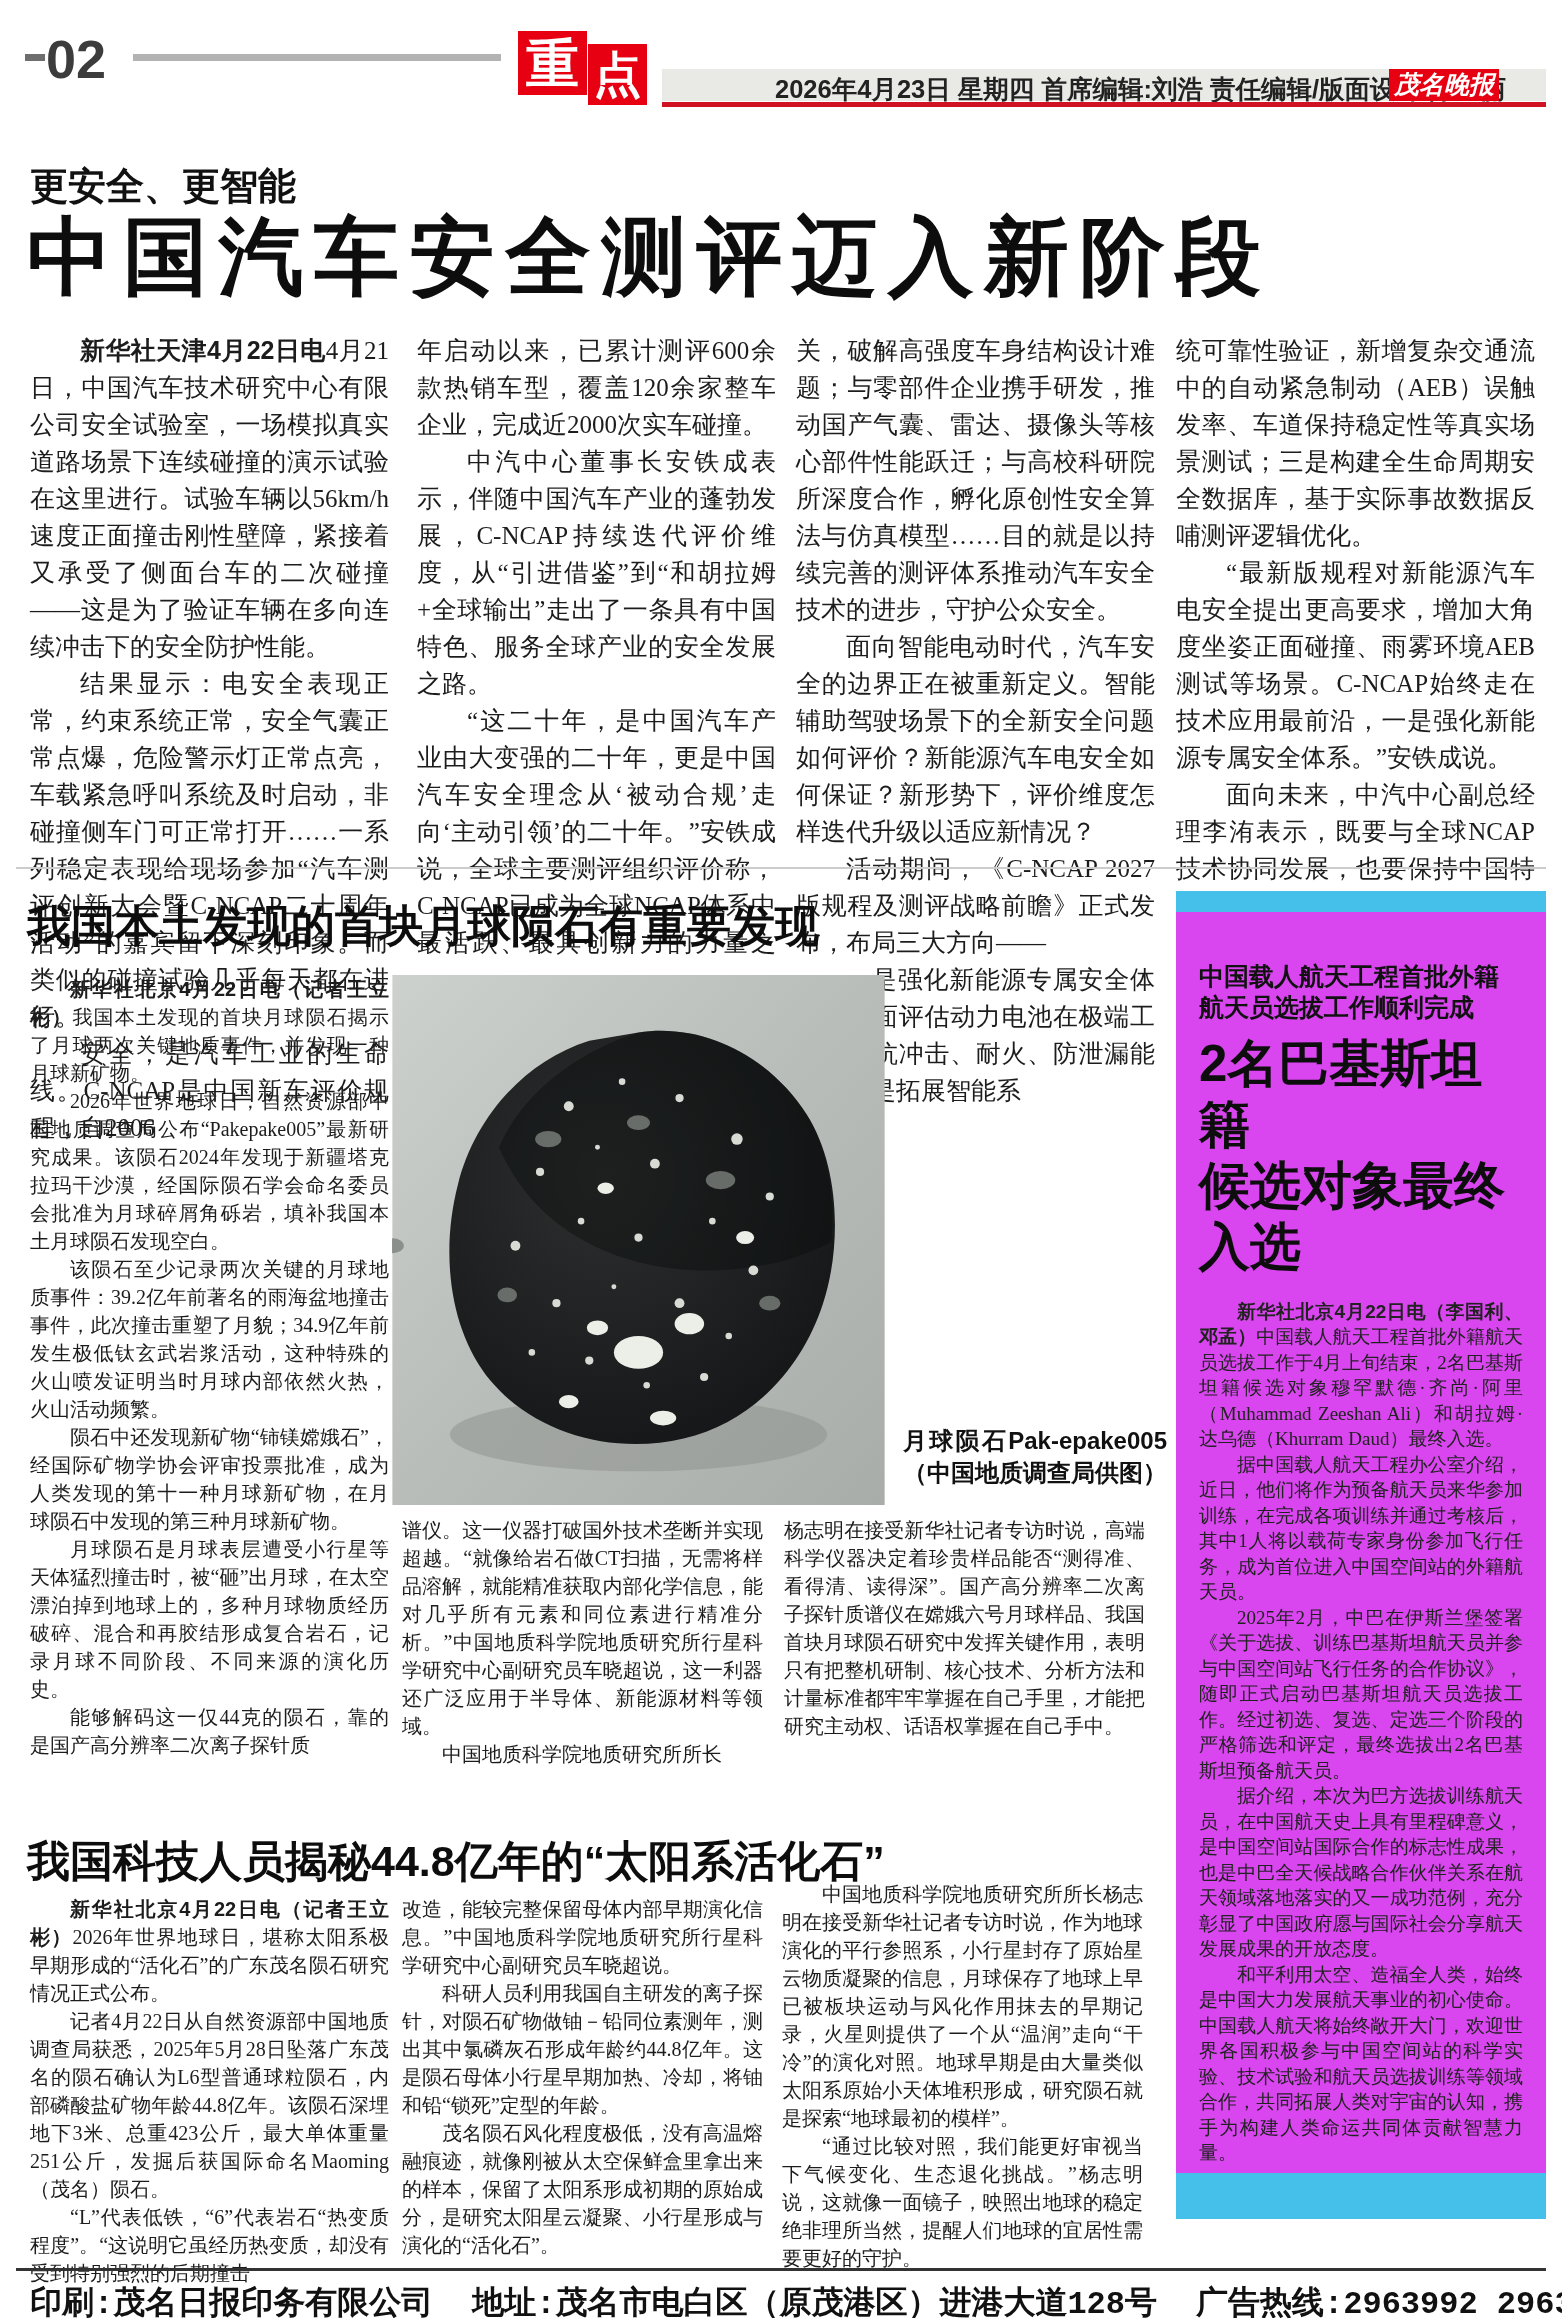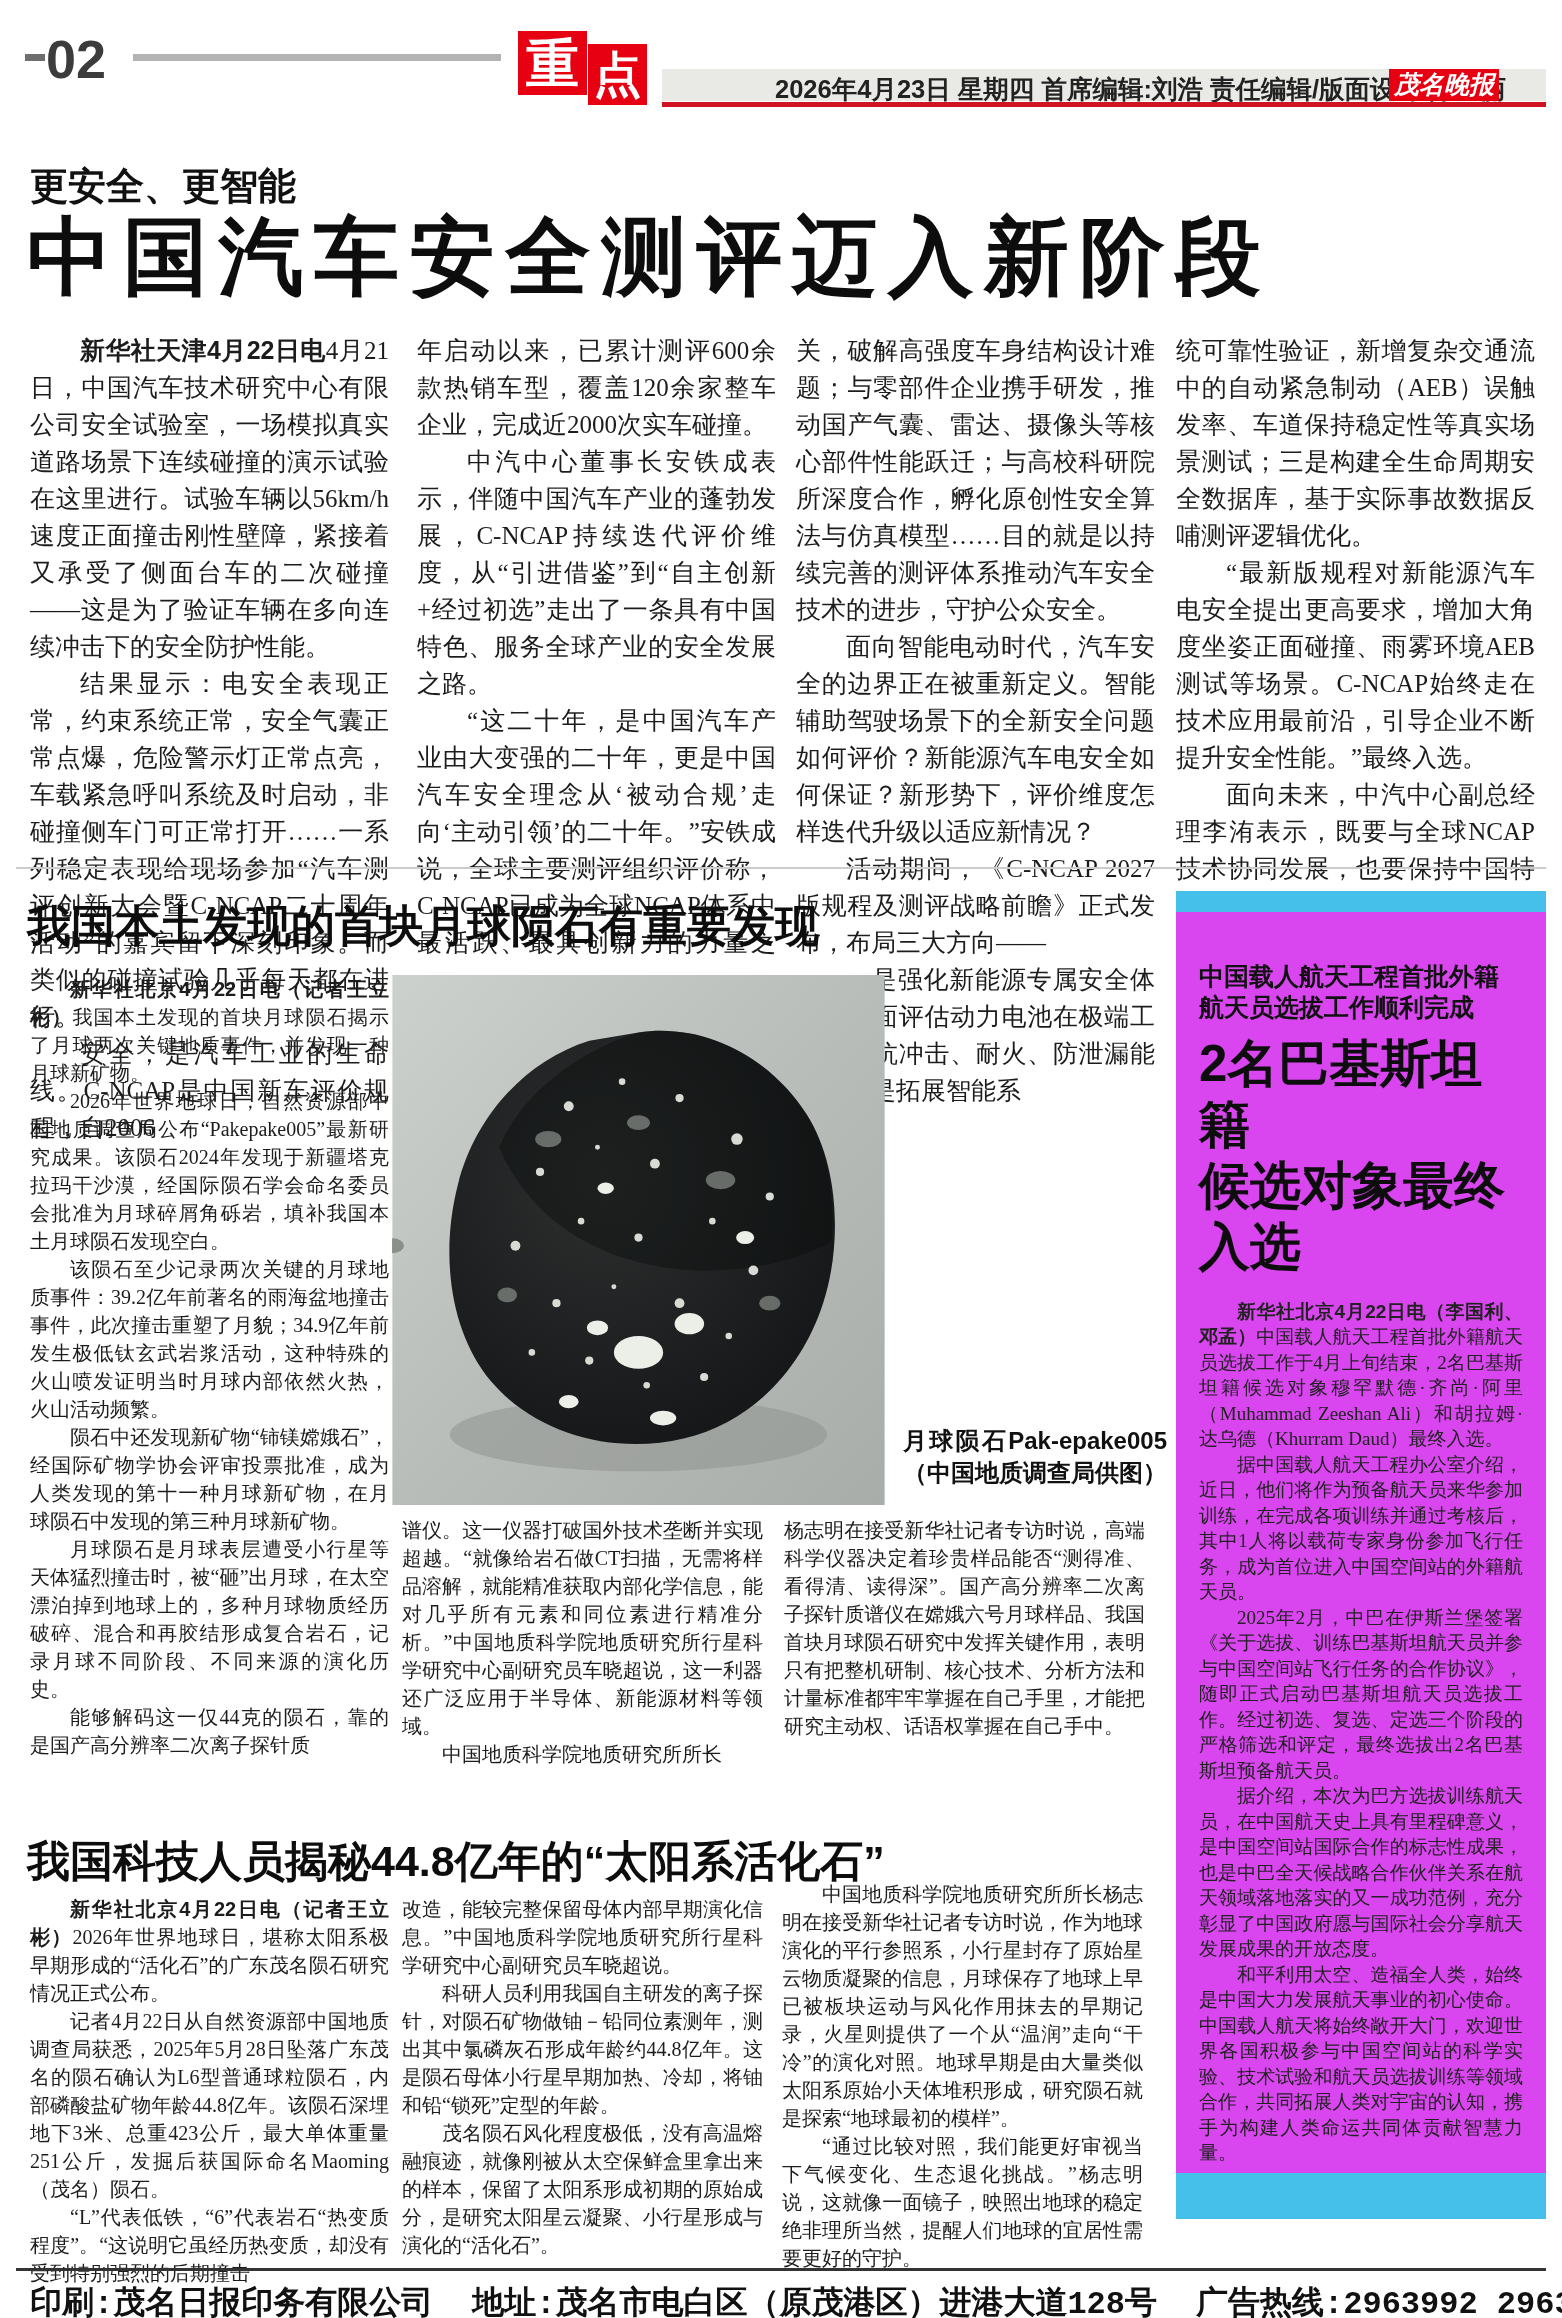--- a/index.html
+++ b/index.html
@@ -74,34 +74,34 @@
   <div class="kicker sans">更安全、更智能</div>
   <div class="headline1 sans">中国汽车安全测评迈入新阶段</div>
 
   <div class="col body-main" style="left:30px;top:332px;width:359px;height:517px;">
     <p class="para"><b class="lead">新华社天津4月22日电</b><span>4月21日，中国汽车技术研究中心有限公司安全试验室，一场模拟真实道路场景下连续碰撞的演示试验在这里进行。试验车辆以56km/h速度正面撞击刚性壁障，紧接着又承受了侧面台车的二次碰撞——这是为了验证车辆在多向连续冲击下的安全防护性能。</span></p>
     <p class="para"><span>结果显示：电安全表现正常，约束系统正常，安全气囊正常点爆，危险警示灯正常点亮，车载紧急呼叫系统及时启动，非碰撞侧车门可正常打开……一系列稳定表现给现场参加“汽车测评创新大会暨C-NCAP二十周年活动”的嘉宾留下深刻印象。而类似的碰撞试验几乎每天都在进行。</span></p>
     <p class="para"><span>安全，是汽车工业的生命线。C-NCAP是中国新车评价规程，自2006</span></p>
   </div>
   <div class="col body-main" style="left:417px;top:332px;width:359px;height:517px;">
     <p class="cont"><span>年启动以来，已累计测评600余款热销车型，覆盖120余家整车企业，完成近2000次实车碰撞。</span></p>
-    <p class="para"><span>中汽中心董事长安铁成表示，伴随中国汽车产业的蓬勃发展，C-NCAP持续迭代评价维度，从“引进借鉴”到“自主创新+经过初选”走出了一条具有中国特色、服务全球产业的安全发展之路。</span></p>
+    <p class="para"><span>中汽中心董事长安铁成表示，伴随中国汽车产业的蓬勃发展，C-NCAP持续迭代评价维度，从“引进借鉴”到“和胡拉姆+全球输出”走出了一条具有中国特色、服务全球产业的安全发展之路。</span></p>
     <p class="para"><span>“这二十年，是中国汽车产业由大变强的二十年，更是中国汽车安全理念从‘被动合规’走向‘主动引领’的二十年。”安铁成说，全球主要测评组织评价称，C-NCAP已成为全球NCAP体系中最活跃、最具创新力的力量之一。</span></p>
     <p class="para"><span>汽车安全测评创新，从来不是一家机构的“独奏”，而是全产业链协同的“大合唱”。</span></p>
     <p class="para"><span>多年来，中汽中心与主机厂并肩攻</span></p>
   </div>
   <div class="col body-main" style="left:796px;top:332px;width:359px;height:517px;">
     <p class="cont"><span>关，破解高强度车身结构设计难题；与零部件企业携手研发，推动国产气囊、雷达、摄像头等核心部件性能跃迁；与高校科研院所深度合作，孵化原创性安全算法与仿真模型……目的就是以持续完善的测评体系推动汽车安全技术的进步，守护公众安全。</span></p>
     <p class="para"><span>面向智能电动时代，汽车安全的边界正在被重新定义。智能辅助驾驶场景下的全新安全问题如何评价？新能源汽车电安全如何保证？新形势下，评价维度怎样迭代升级以适应新情况？</span></p>
     <p class="para"><span>活动期间，《C-NCAP 2027版规程及测评战略前瞻》正式发布，布局三大方向——</span></p>
     <p class="para"><span>一是强化新能源专属安全体系，全面评估动力电池在极端工况下的抗冲击、耐火、防泄漏能力；二是拓展智能系</span></p>
   </div>
   <div class="col body-main" style="left:1176px;top:332px;width:359px;height:517px;">
     <p class="cont"><span>统可靠性验证，新增复杂交通流中的自动紧急制动（AEB）误触发率、车道保持稳定性等真实场景测试；三是构建全生命周期安全数据库，基于实际事故数据反哺测评逻辑优化。</span></p>
-    <p class="para"><span>“最新版规程对新能源汽车电安全提出更高要求，增加大角度坐姿正面碰撞、雨雾环境AEB测试等场景。C-NCAP始终走在技术应用最前沿，引导企业不断提升安全性能。”最终入选。</span></p>
+    <p class="para"><span>“最新版规程对新能源汽车电安全提出更高要求，增加大角度坐姿正面碰撞、雨雾环境AEB测试等场景。C-NCAP始终走在技术应用最前沿，一是强化新能源专属安全体系。”安铁成说。</span></p>
     <p class="para"><span>面向未来，中汽中心副总经理李洧表示，既要与全球NCAP技术协同发展，也要保持中国特征，基于中国道路交通事故分析与测试场景构建更加全面的测评体系，积极布局新兴安全领域，聚焦前沿技术，持续为出行安全保驾护航。</span></p>
     <p class="para byline"><span>（记者唐诗凝）</span></p>
   </div>
 
   <div class="divider"></div>
 
   <div class="headline2 sans">我国本土发现的首块月球陨石有重要发现</div>
 
   <div class="col body-small" style="left:30px;top:975px;width:359px;height:829px;">
     <p class="para"><b class="lead">新华社北京4月22日电（记者王立彬）</b><span>我国本土发现的首块月球陨石揭示了月球两次关键地质事件，并发现一种月球新矿物。</span></p>

